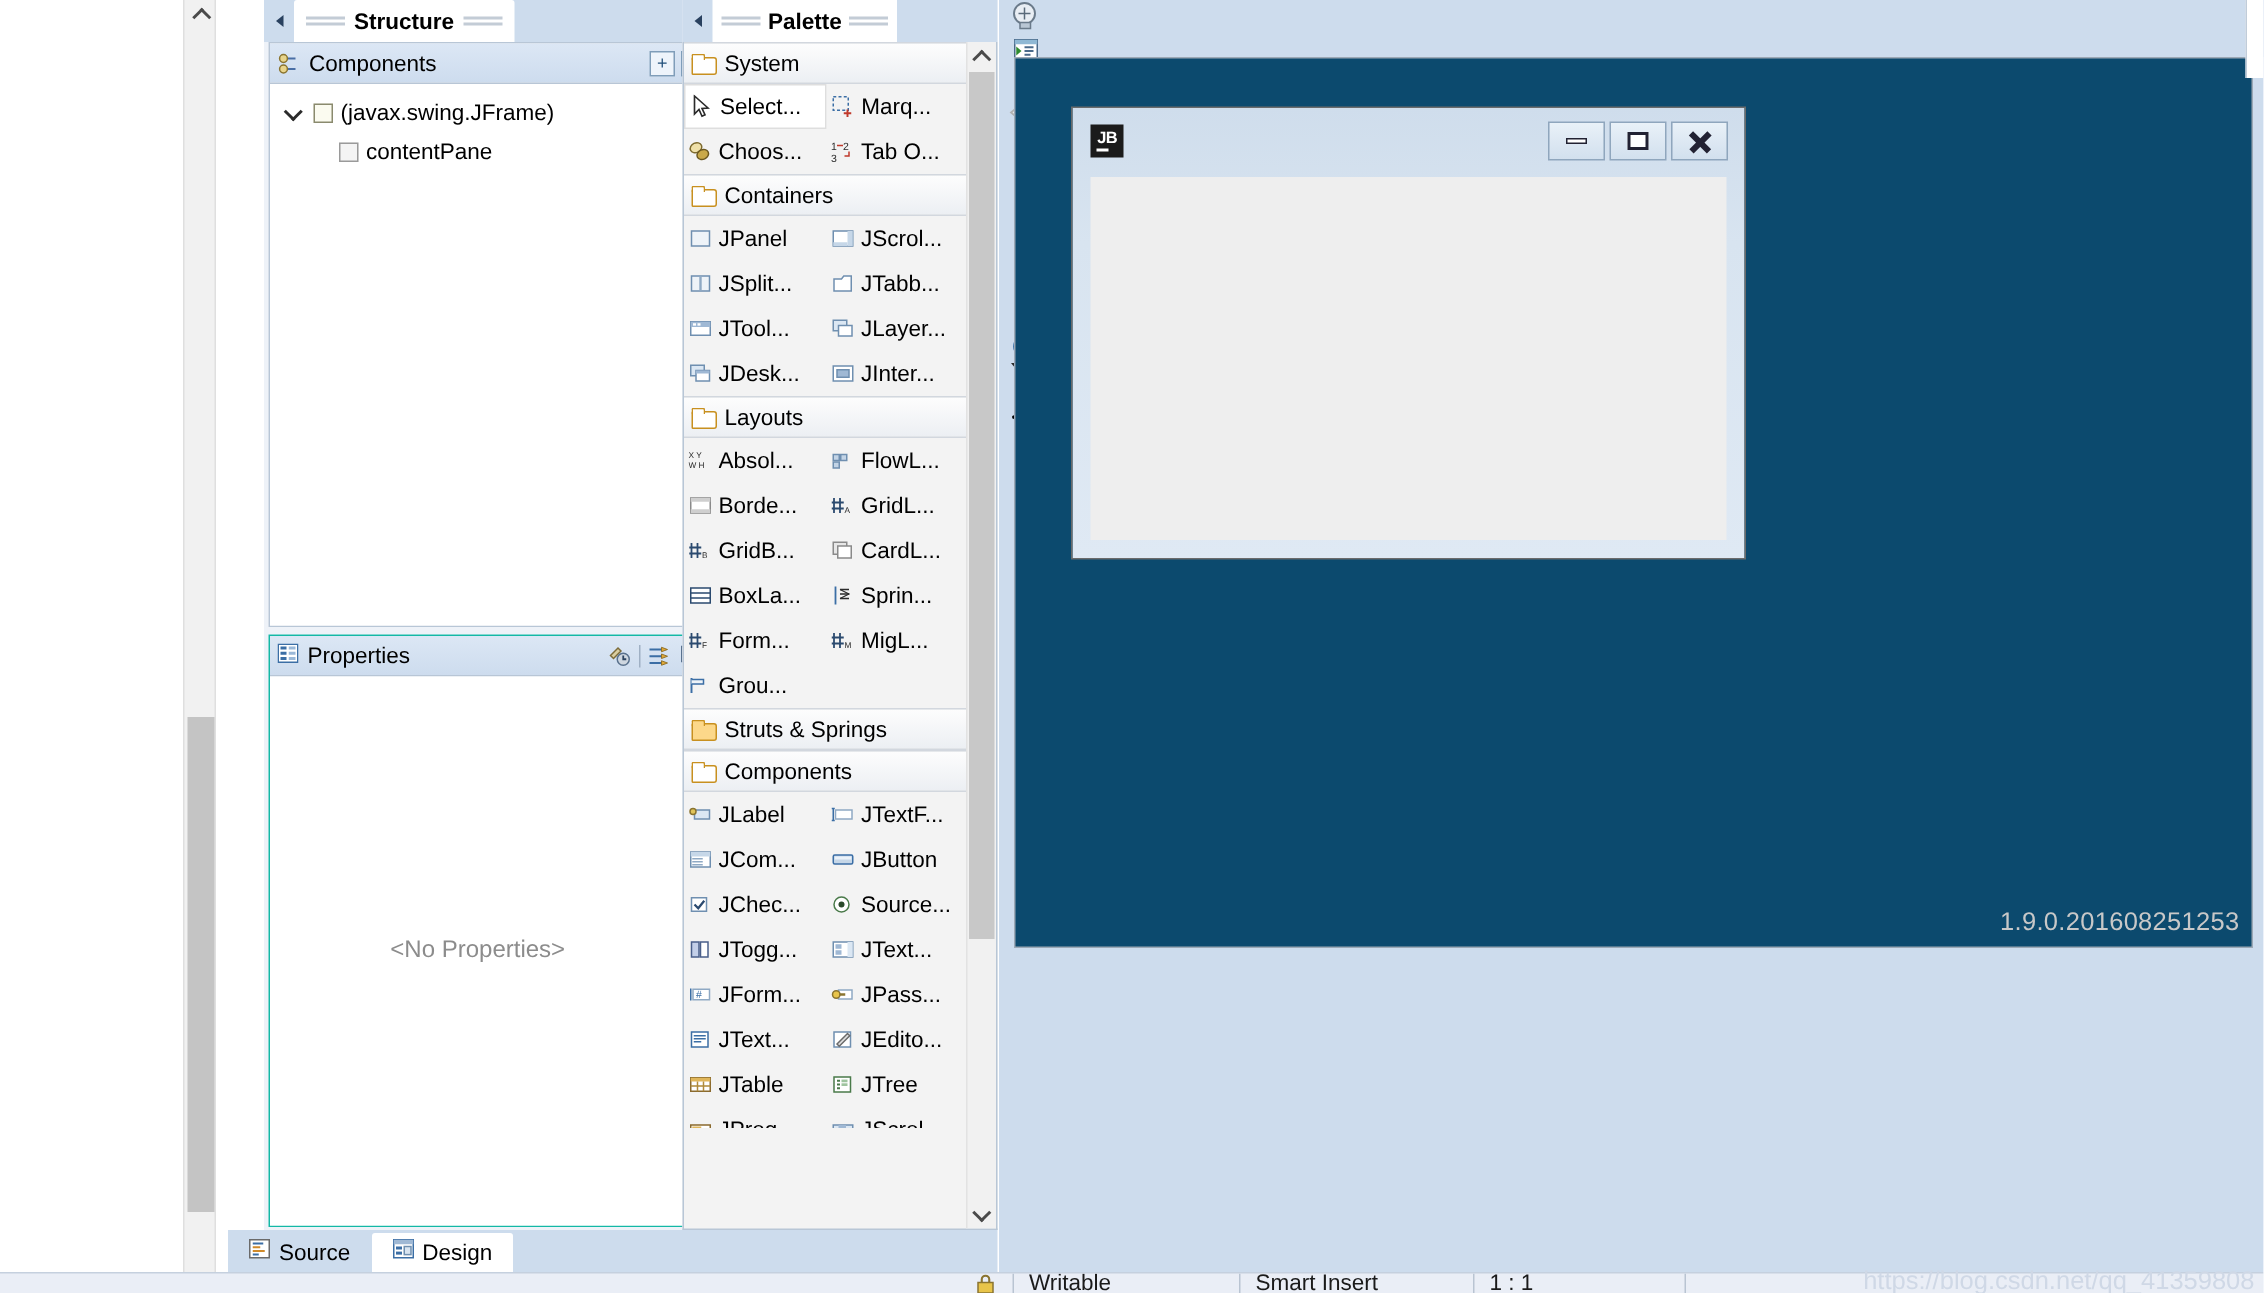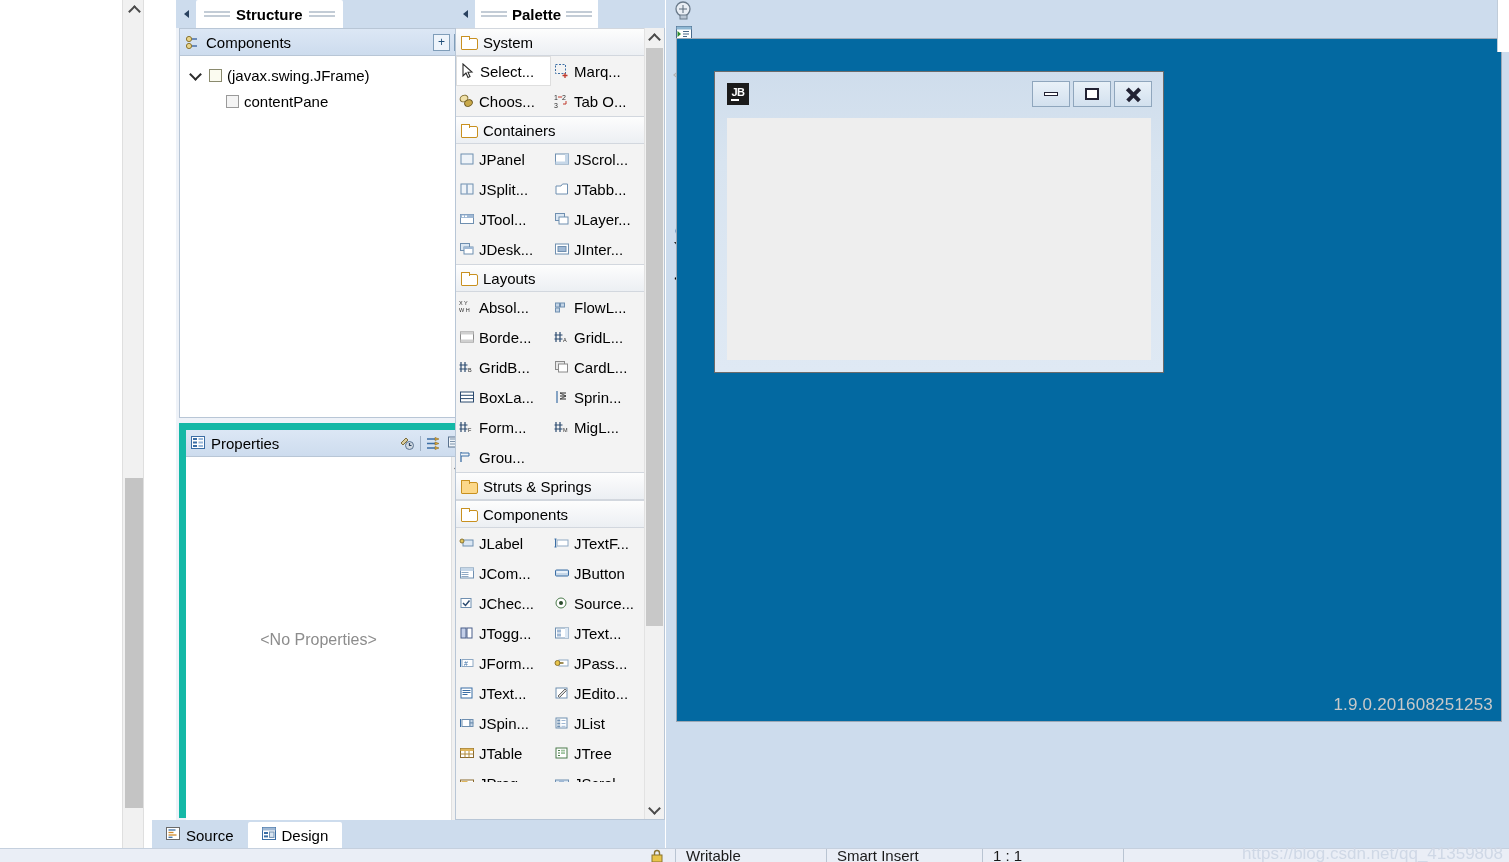--- a/index.html
+++ b/index.html
@@ -174,22 +174,22 @@
   }
   .tb-btn{
     width:28px;height:28px;display:flex;align-items:center;justify-content:center;
     position:relative;
   }
   .tb-sep{ width:1px;height:22px;background:#a9b8cb; margin:0 5px; }
   .tb-caret{ width:0;height:0;border-left:5px solid transparent;border-right:5px solid transparent;border-top:6px solid #2b2b2b;}
   .laf-label{ font-size:16px; margin-left:4px; }
 
   .canvas{
-    position:absolute; left:10px; top:38px; width:826px; height:684px;
-    background:#0369a1; border:1px solid #9ca8b5;
+    position:absolute; left:10px; top:38px; width:826px; height:594px;
+    background:#0c4a6e; border:1px solid #9ca8b5;
   }
   .version-wm{
     position:absolute; right:8px; bottom:6px; font-size:17px; color:#c8c8c8;
     letter-spacing:0.2px;
   }
   
   .dframe{
     position:absolute; left:37px; top:32px; width:450px; height:302px;
     border:1px solid #6b6b6b;
     background:linear-gradient(to bottom,#cfddec 0%,#d8e4f0 30%,#dfe9f4 100%);
@@ -296,21 +296,21 @@
             <span>(javax.swing.JFrame)</span>
           </div>
           <div class="tree-row" style="padding-left:46px;">
             <span class="node-ico plain"></span>
             <span>contentPane</span>
           </div>
         </div>
       </div>
     </div>
 
-    <div style="position:absolute;left:3px;top:423px;width:297px;height:395px;border:7px solid #14b8a6;background:#fff;">
+    <div style="position:absolute;left:3px;top:423px;width:297px;height:395px;border:1px solid #14b8a6;background:#fff;">
       <div class="panel-head">
         <span>
           <svg width="14" height="13" viewBox="0 0 14 13">
             <rect x="0.5" y="0.5" width="13" height="12" fill="#fff" stroke="#3b6ea5"></rect>
             <rect x="2" y="2" width="4" height="2" fill="#3b6ea5"></rect>
             <rect x="2" y="5.5" width="4" height="2" fill="#3b6ea5"></rect>
             <rect x="2" y="9" width="4" height="2" fill="#3b6ea5"></rect>
             <rect x="7.5" y="2" width="4.5" height="2" fill="#9ab8d8"></rect>
             <rect x="7.5" y="5.5" width="4.5" height="2" fill="#9ab8d8"></rect>
             <rect x="7.5" y="9" width="4.5" height="2" fill="#9ab8d8"></rect>
@@ -694,41 +694,20 @@
             <span class="pico"><svg width="16" height="16" viewBox="0 0 16 16">
                   <rect x="2" y="3" width="11" height="10" fill="#fff" stroke="#6f8fb0"></rect>
                   <path d="M4 11 l7 -7 1.5 1.5 -7 7 z" fill="#dcdcdc" stroke="#6a6a6a"></path>
                 </svg></span>
             <span class="lbl">JEdito...</span>
           </div>
         </div>
         <div class="pal-row">
           <div class="pal-item">
             <span class="pico"><svg width="16" height="16" viewBox="0 0 16 16">
-                  <rect x="3" y="4.5" width="8" height="7" fill="#fff" stroke="#6f8fb0"></rect>
-                  <rect x="11" y="4.5" width="3" height="3.5" fill="#c6d7e8" stroke="#6f8fb0"></rect>
-                  <rect x="11" y="8" width="3" height="3.5" fill="#c6d7e8" stroke="#6f8fb0"></rect>
-                  <path d="M1.5 4 v8" stroke="#3b6ea5"></path>
-                </svg></span>
-            <span class="lbl">JSpin...</span>
-          </div>
-          <div class="pal-item">
-            <span class="pico"><svg width="16" height="16" viewBox="0 0 16 16">
-                  <rect x="2" y="3" width="11" height="10" fill="#fff" stroke="#6f8fb0"></rect>
-                  <rect x="3.2" y="4.5" width="3" height="2" fill="#6f8fb0"></rect>
-                  <rect x="3.2" y="7.5" width="3" height="2" fill="#6f8fb0"></rect>
-                  <rect x="3.2" y="10.5" width="3" height="1.8" fill="#6f8fb0"></rect>
-                  <path d="M7.5 5.5 h4 M7.5 8.5 h4 M7.5 11.3 h4" stroke="#9fb8d4"></path>
-                </svg></span>
-            <span class="lbl">JList</span>
-          </div>
-        </div>
-        <div class="pal-row">
-          <div class="pal-item">
-            <span class="pico"><svg width="16" height="16" viewBox="0 0 16 16">
                   <rect x="1.5" y="3.5" width="13" height="9" fill="#fff" stroke="#8a6a2e"></rect>
                   <rect x="1.5" y="3.5" width="13" height="2.5" fill="#e0b65a"></rect>
                   <path d="M1.5 9 h13 M6 6 v6.5 M10 6 v6.5" stroke="#b08a3a"></path>
                 </svg></span>
             <span class="lbl">JTable</span>
           </div>
           <div class="pal-item">
             <span class="pico"><svg width="16" height="16" viewBox="0 0 16 16">
                   <rect x="2" y="3" width="11" height="10" fill="#fff" stroke="#4a7a4a"></rect>
                   <path d="M4 5.5 h2 M4 8 h2 M4 10.5 h2" stroke="#4a7a4a" stroke-width="1.2"></path>

